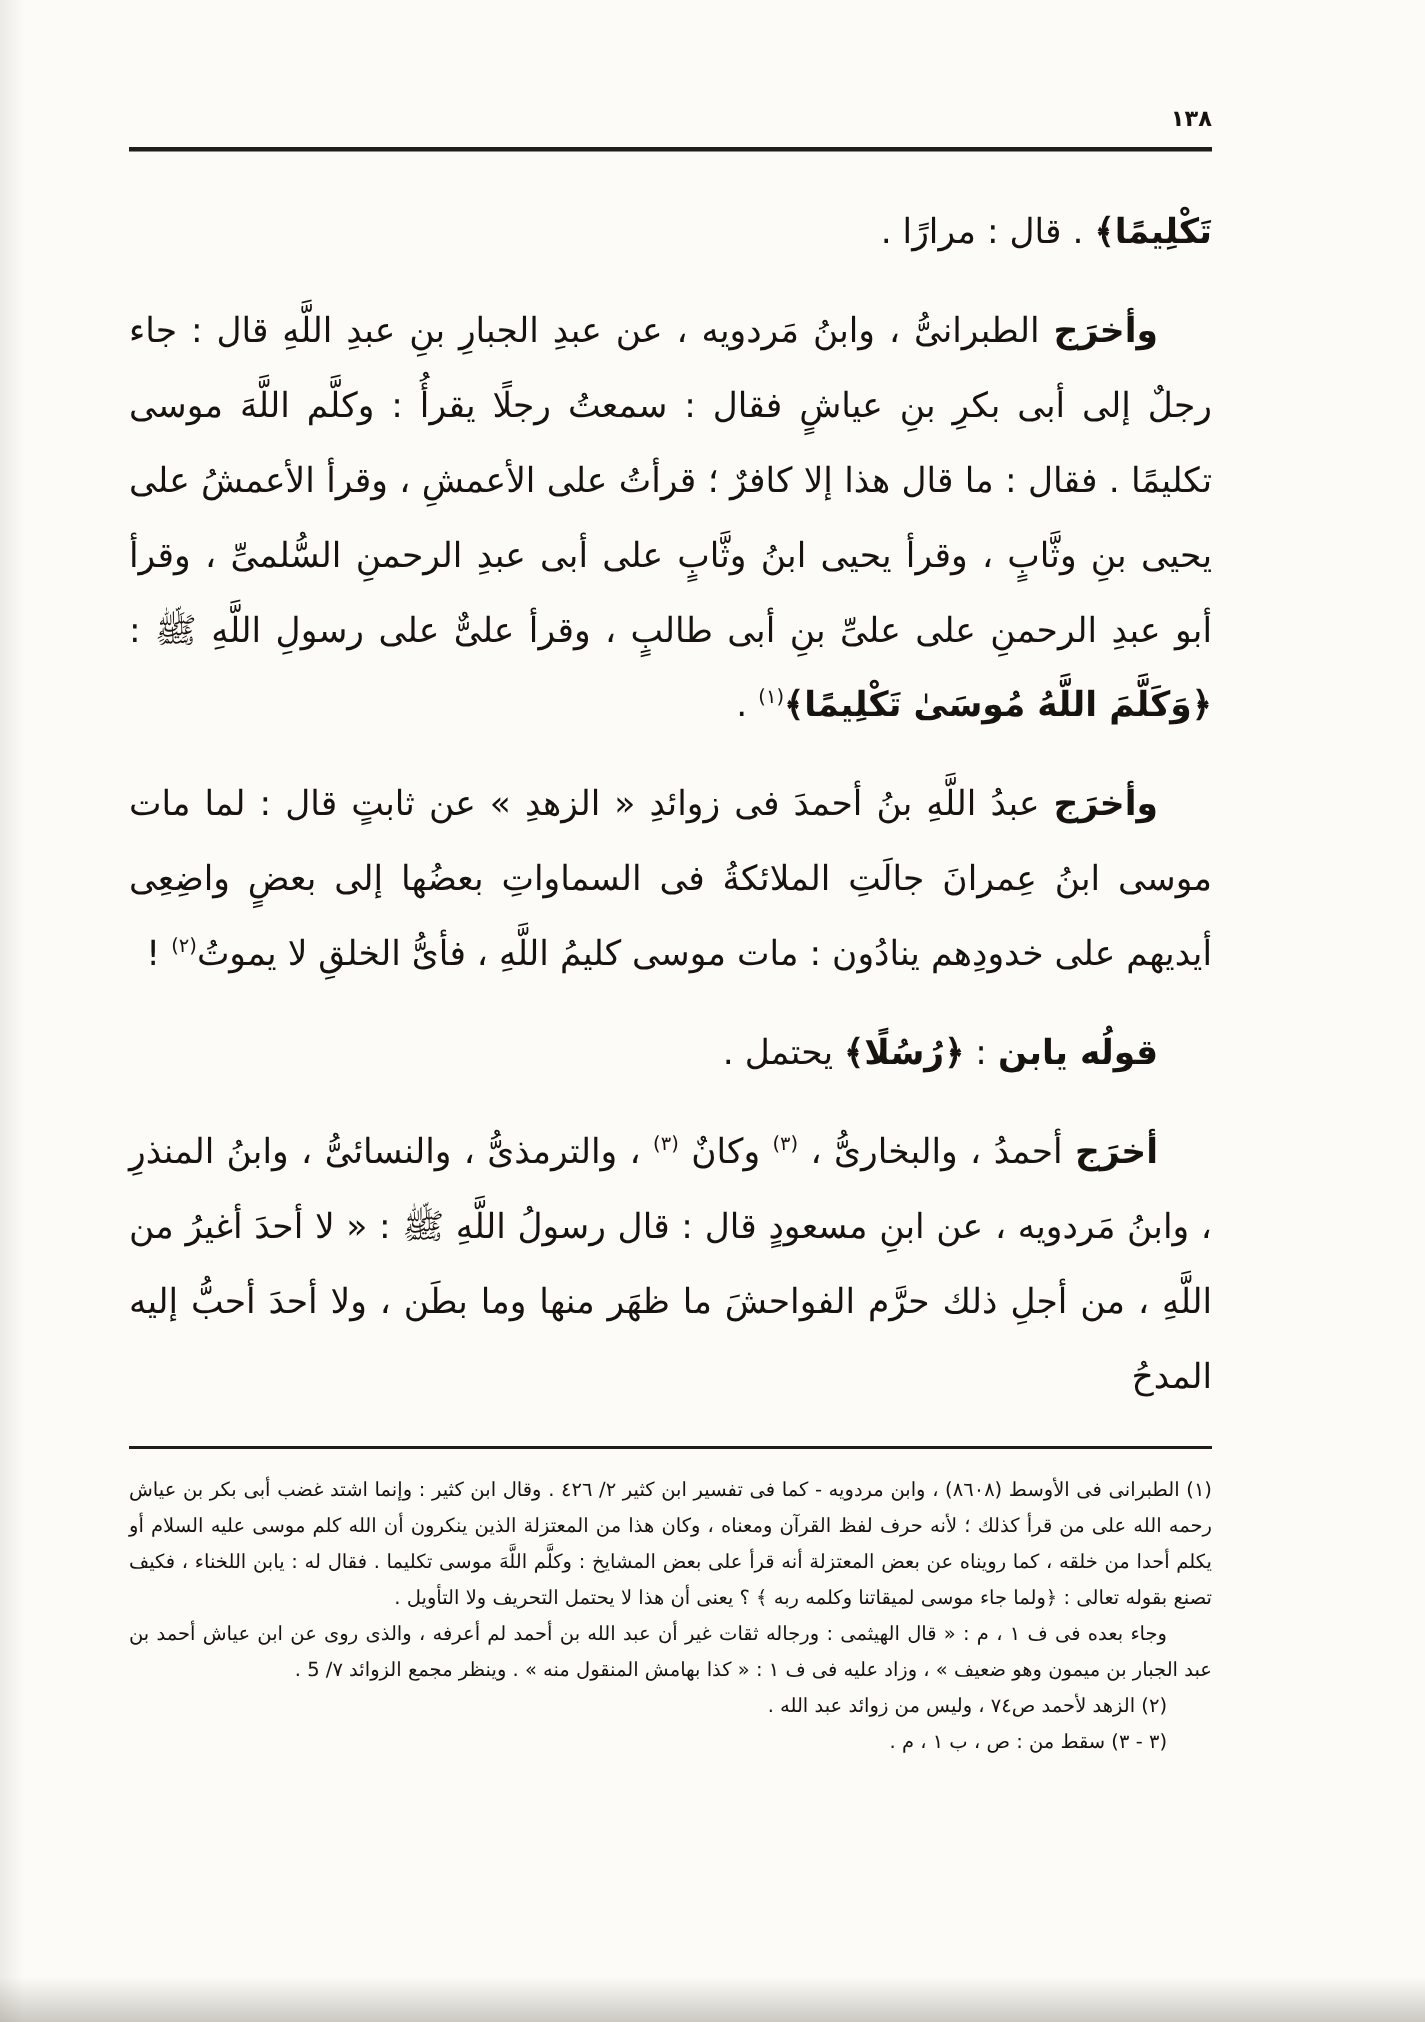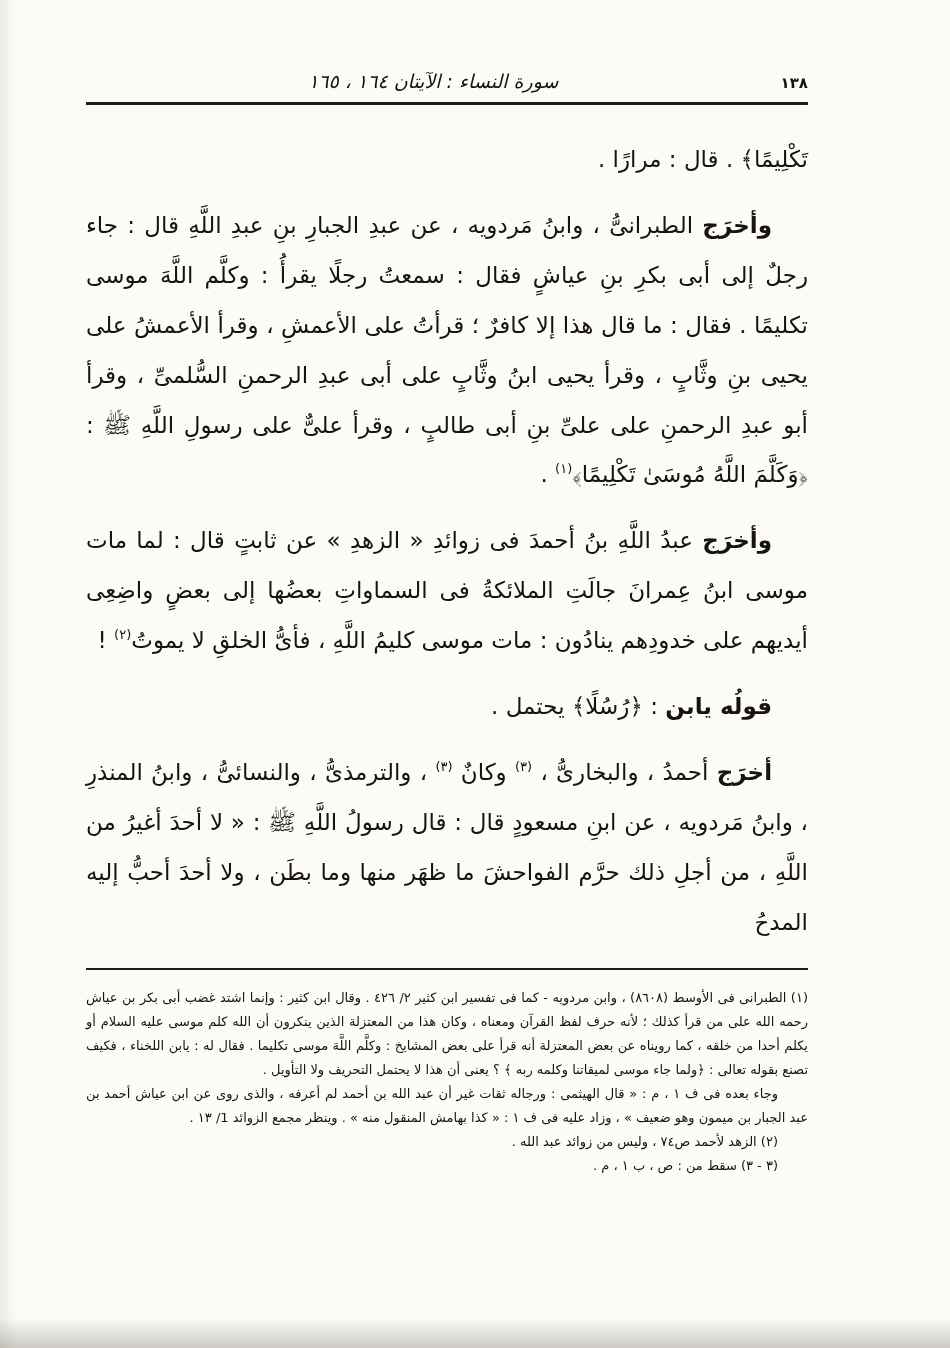--- a/index.html
+++ b/index.html
@@ -65,21 +65,21 @@
   .para {
     margin: 0 0 16px 0;
   }
   .indent {
     text-indent: 36px;
   }
   .b {
     font-weight: 700;
   }
   .quran {
-    font-weight: 400;
+    font-weight: 700;
   }
   .fnref {
     font-size: 13px;
     vertical-align: super;
     line-height: 0;
     font-weight: 400;
   }
   .fn-sep {
     margin: 20px 0 16px 0;
     border-top: 2px solid #211d17;
@@ -97,21 +97,20 @@
   }
 </style>
 </head>
 <body>
 
 <div class="page">
   <div class="content">
 
     <div class="page-header">
       <span class="page-number">١٣٨</span>
-      <span class="chapter-title">سورة النساء : الآيتان ١٦٤ ، ١٦٥</span>
     </div>
     <div class="header-rule"></div>
 
     <div class="body-text">
 
       <p class="para"><span class="quran">تَكْلِيمًا﴾</span><span> . قال : مرارًا .</span></p>
 
       <p class="para indent"><span class="b">وأخرَج</span><span> الطبرانىُّ ، وابنُ مَردويه ، عن عبدِ الجبارِ بنِ عبدِ اللَّهِ قال : جاء رجلٌ إلى أبى بكرِ بنِ عياشٍ فقال : سمعتُ رجلًا يقرأُ : وكلَّم اللَّهَ موسى تكليمًا . فقال : ما قال هذا إلا كافرٌ ؛ قرأتُ على الأعمشِ ، وقرأ الأعمشُ على يحيى بنِ وثَّابٍ ، وقرأ يحيى ابنُ وثَّابٍ على أبى عبدِ الرحمنِ السُّلمىِّ ، وقرأ أبو عبدِ الرحمنِ على علىِّ بنِ أبى طالبٍ ، وقرأ علىٌّ على رسولِ اللَّهِ ﷺ : </span><span class="quran">﴿وَكَلَّمَ اللَّهُ مُوسَىٰ تَكْلِيمًا﴾</span><span class="fnref">(١)</span><span> .</span></p>
 
       <p class="para indent"><span class="b">وأخرَج</span><span> عبدُ اللَّهِ بنُ أحمدَ فى زوائدِ « الزهدِ » عن ثابتٍ قال : لما مات موسى ابنُ عِمرانَ جالَتِ الملائكةُ فى السماواتِ بعضُها إلى بعضٍ واضِعِى أيديهم على خدودِهم ينادُون : مات موسى كليمُ اللَّهِ ، فأىُّ الخلقِ لا يموتُ</span><span class="fnref">(٢)</span><span> !</span></p>
@@ -119,19 +118,19 @@
       <p class="para indent"><span class="b">قولُه يابن</span><span> : </span><span class="quran">﴿رُسُلًا﴾</span><span> يحتمل .</span></p>
 
       <p class="para indent"><span class="b">أخرَج</span><span> أحمدُ ، والبخارىُّ ، </span><span class="fnref">(٣)</span><span> وكانٌ </span><span class="fnref">(٣)</span><span> ، والترمذىُّ ، والنسائىُّ ، وابنُ المنذرِ ، وابنُ مَردويه ، عن ابنِ مسعودٍ قال : قال رسولُ اللَّهِ ﷺ : « لا أحدَ أغيرُ من اللَّهِ ، من أجلِ ذلك حرَّم الفواحشَ ما ظهَر منها وما بطَن ، ولا أحدَ أحبُّ إليه المدحُ</span></p>
 
     </div>
 
     <div class="fn-sep"></div>
 
     <div class="footnotes">
       <p class="fn">(١) الطبرانى فى الأوسط (٨٦٠٨) ، وابن مردويه - كما فى تفسير ابن كثير ٢/ ٤٢٦ . وقال ابن كثير : وإنما اشتد غضب أبى بكر بن عياش رحمه الله على من قرأ كذلك ؛ لأنه حرف لفظ القرآن ومعناه ، وكان هذا من المعتزلة الذين ينكرون أن الله كلم موسى عليه السلام أو يكلم أحدا من خلقه ، كما رويناه عن بعض المعتزلة أنه قرأ على بعض المشايخ : وكلَّم اللَّهَ موسى تكليما . فقال له : يابن اللخناء ، فكيف تصنع بقوله تعالى : ﴿ولما جاء موسى لميقاتنا وكلمه ربه ﴾ ؟ يعنى أن هذا لا يحتمل التحريف ولا التأويل .</p>
-      <p class="fn fn-cont">وجاء بعده فى ف ١ ، م : « قال الهيثمى : ورجاله ثقات غير أن عبد الله بن أحمد لم أعرفه ، والذى روى عن ابن عياش أحمد بن عبد الجبار بن ميمون وهو ضعيف » ، وزاد عليه فى ف ١ : « كذا بهامش المنقول منه » . وينظر مجمع الزوائد 1/ ١٣ .</p>
+      <p class="fn fn-cont">وجاء بعده فى ف ١ ، م : « قال الهيثمى : ورجاله ثقات غير أن عبد الله بن أحمد لم أعرفه ، والذى روى عن ابن عياش أحمد بن عبد الجبار بن ميمون وهو ضعيف » ، وزاد عليه فى ف ١ : « كذا بهامش المنقول منه » . وينظر مجمع الزوائد ٧/ 5 .</p>
       <p class="fn fn-cont">(٢) الزهد لأحمد ص٧٤ ، وليس من زوائد عبد الله .</p>
       <p class="fn fn-cont">(٣ - ٣) سقط من : ص ، ب ١ ، م .</p>
     </div>
 
   </div>
 </div>
 
 </body></html>

